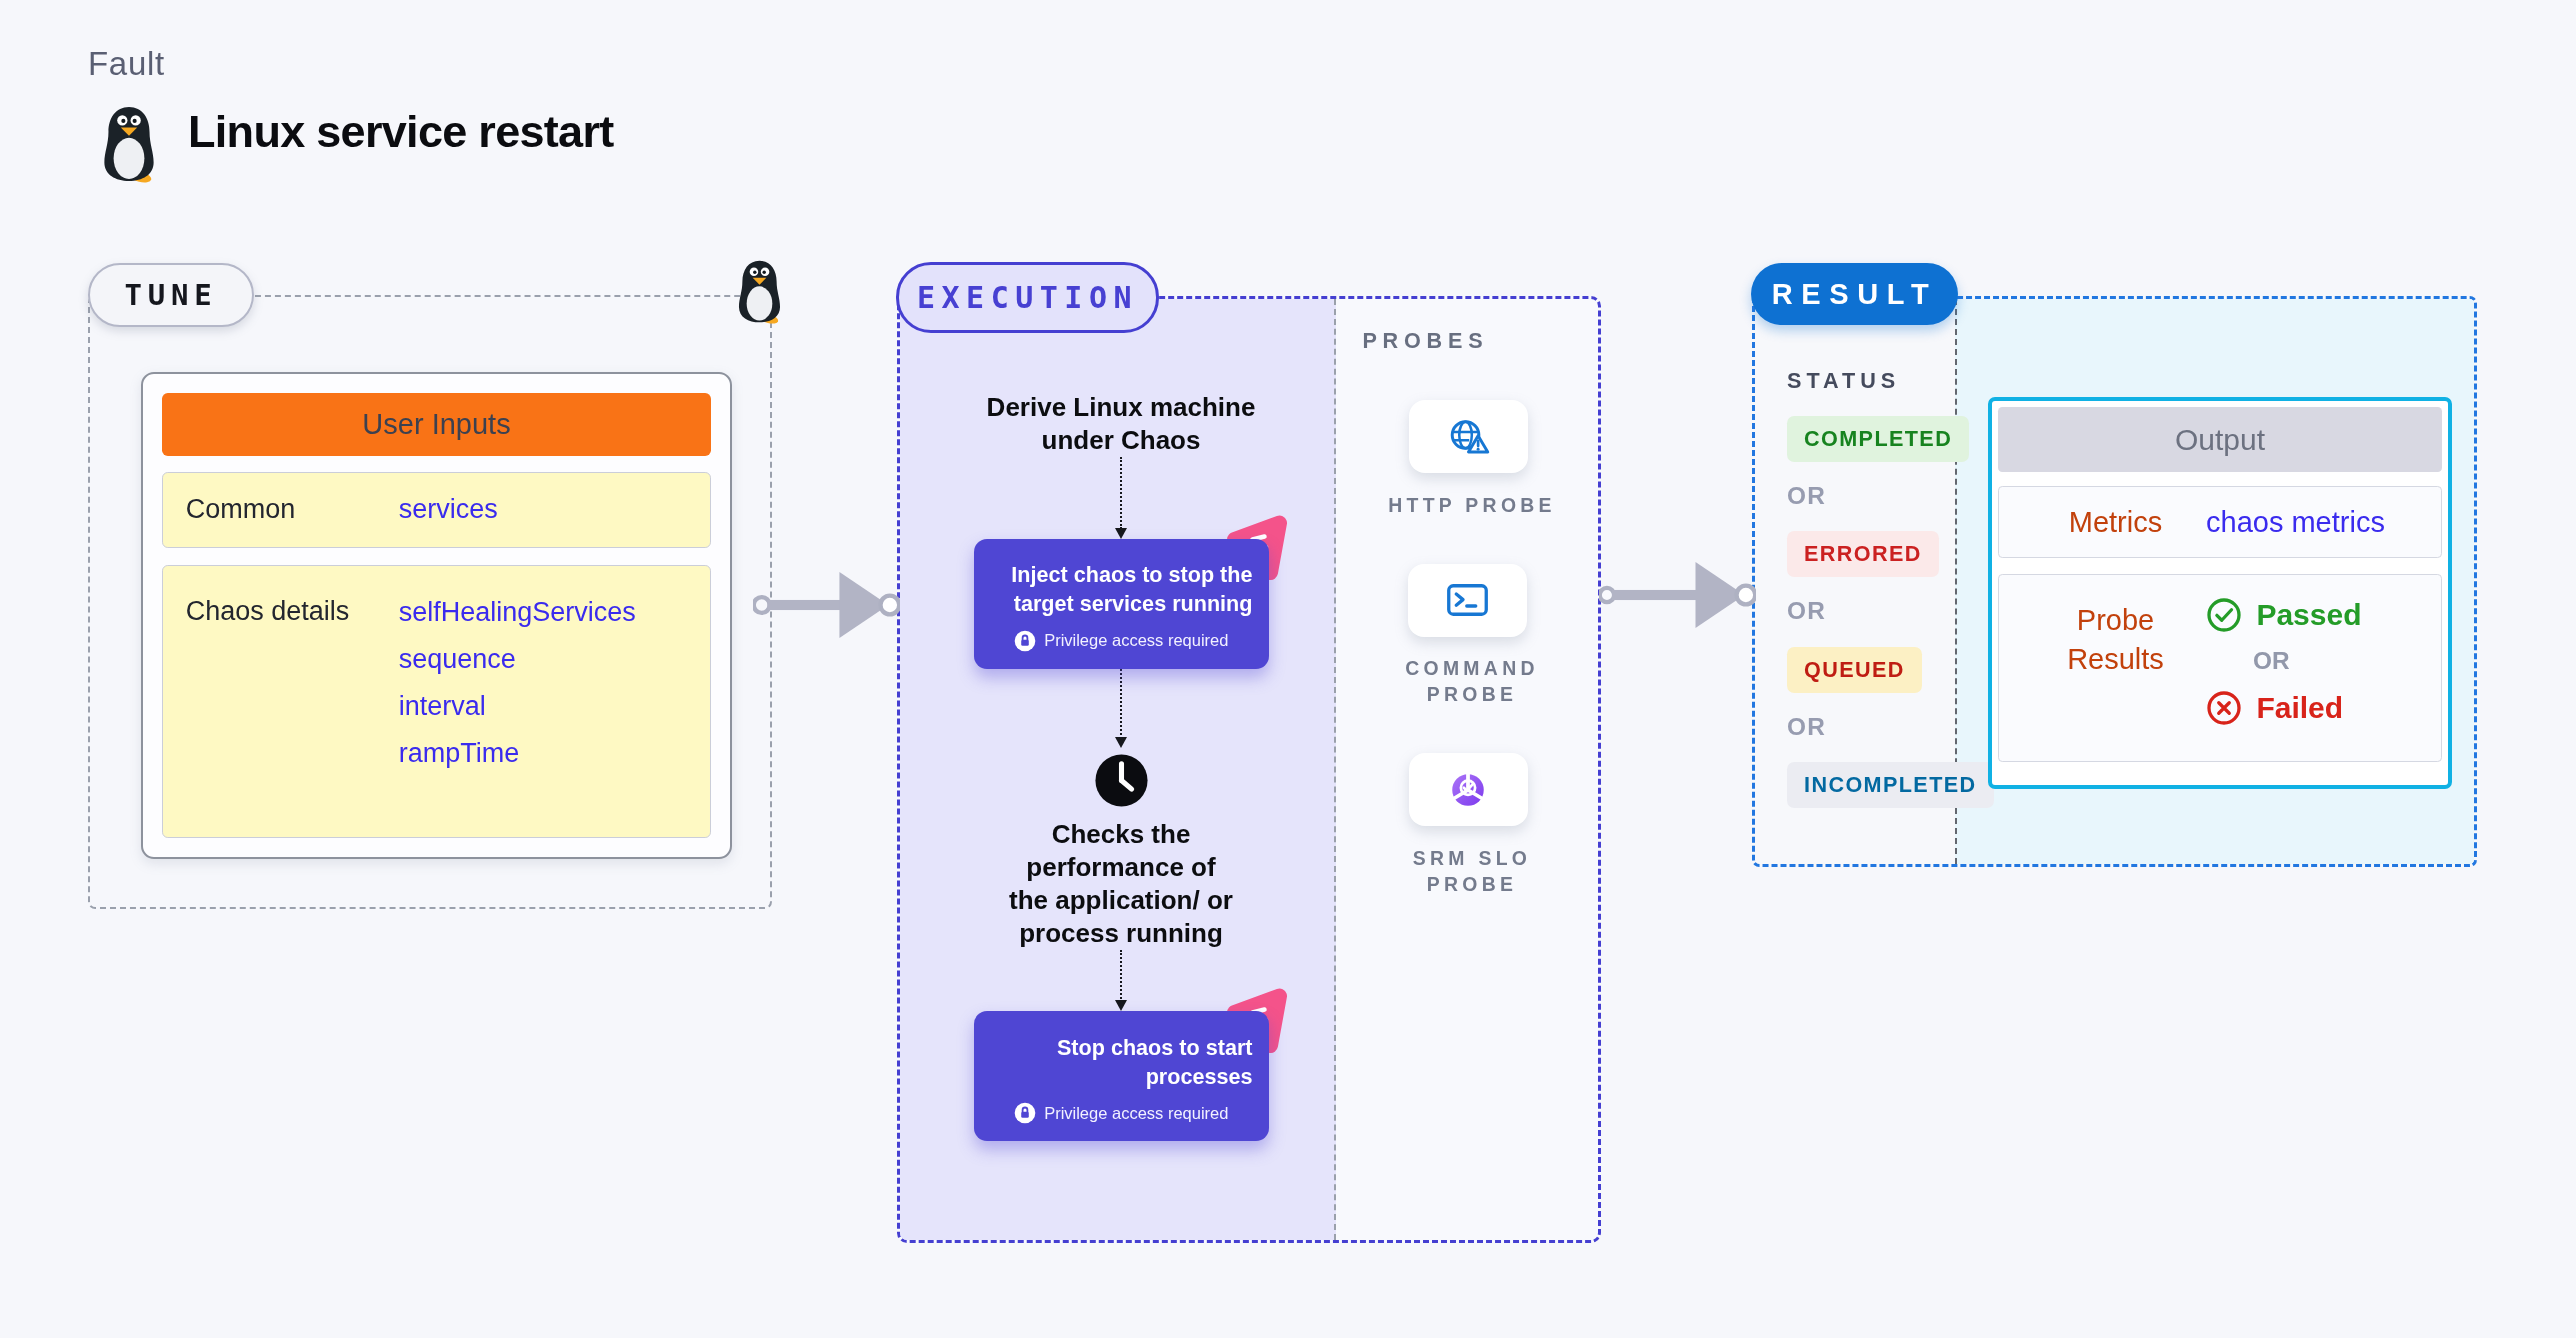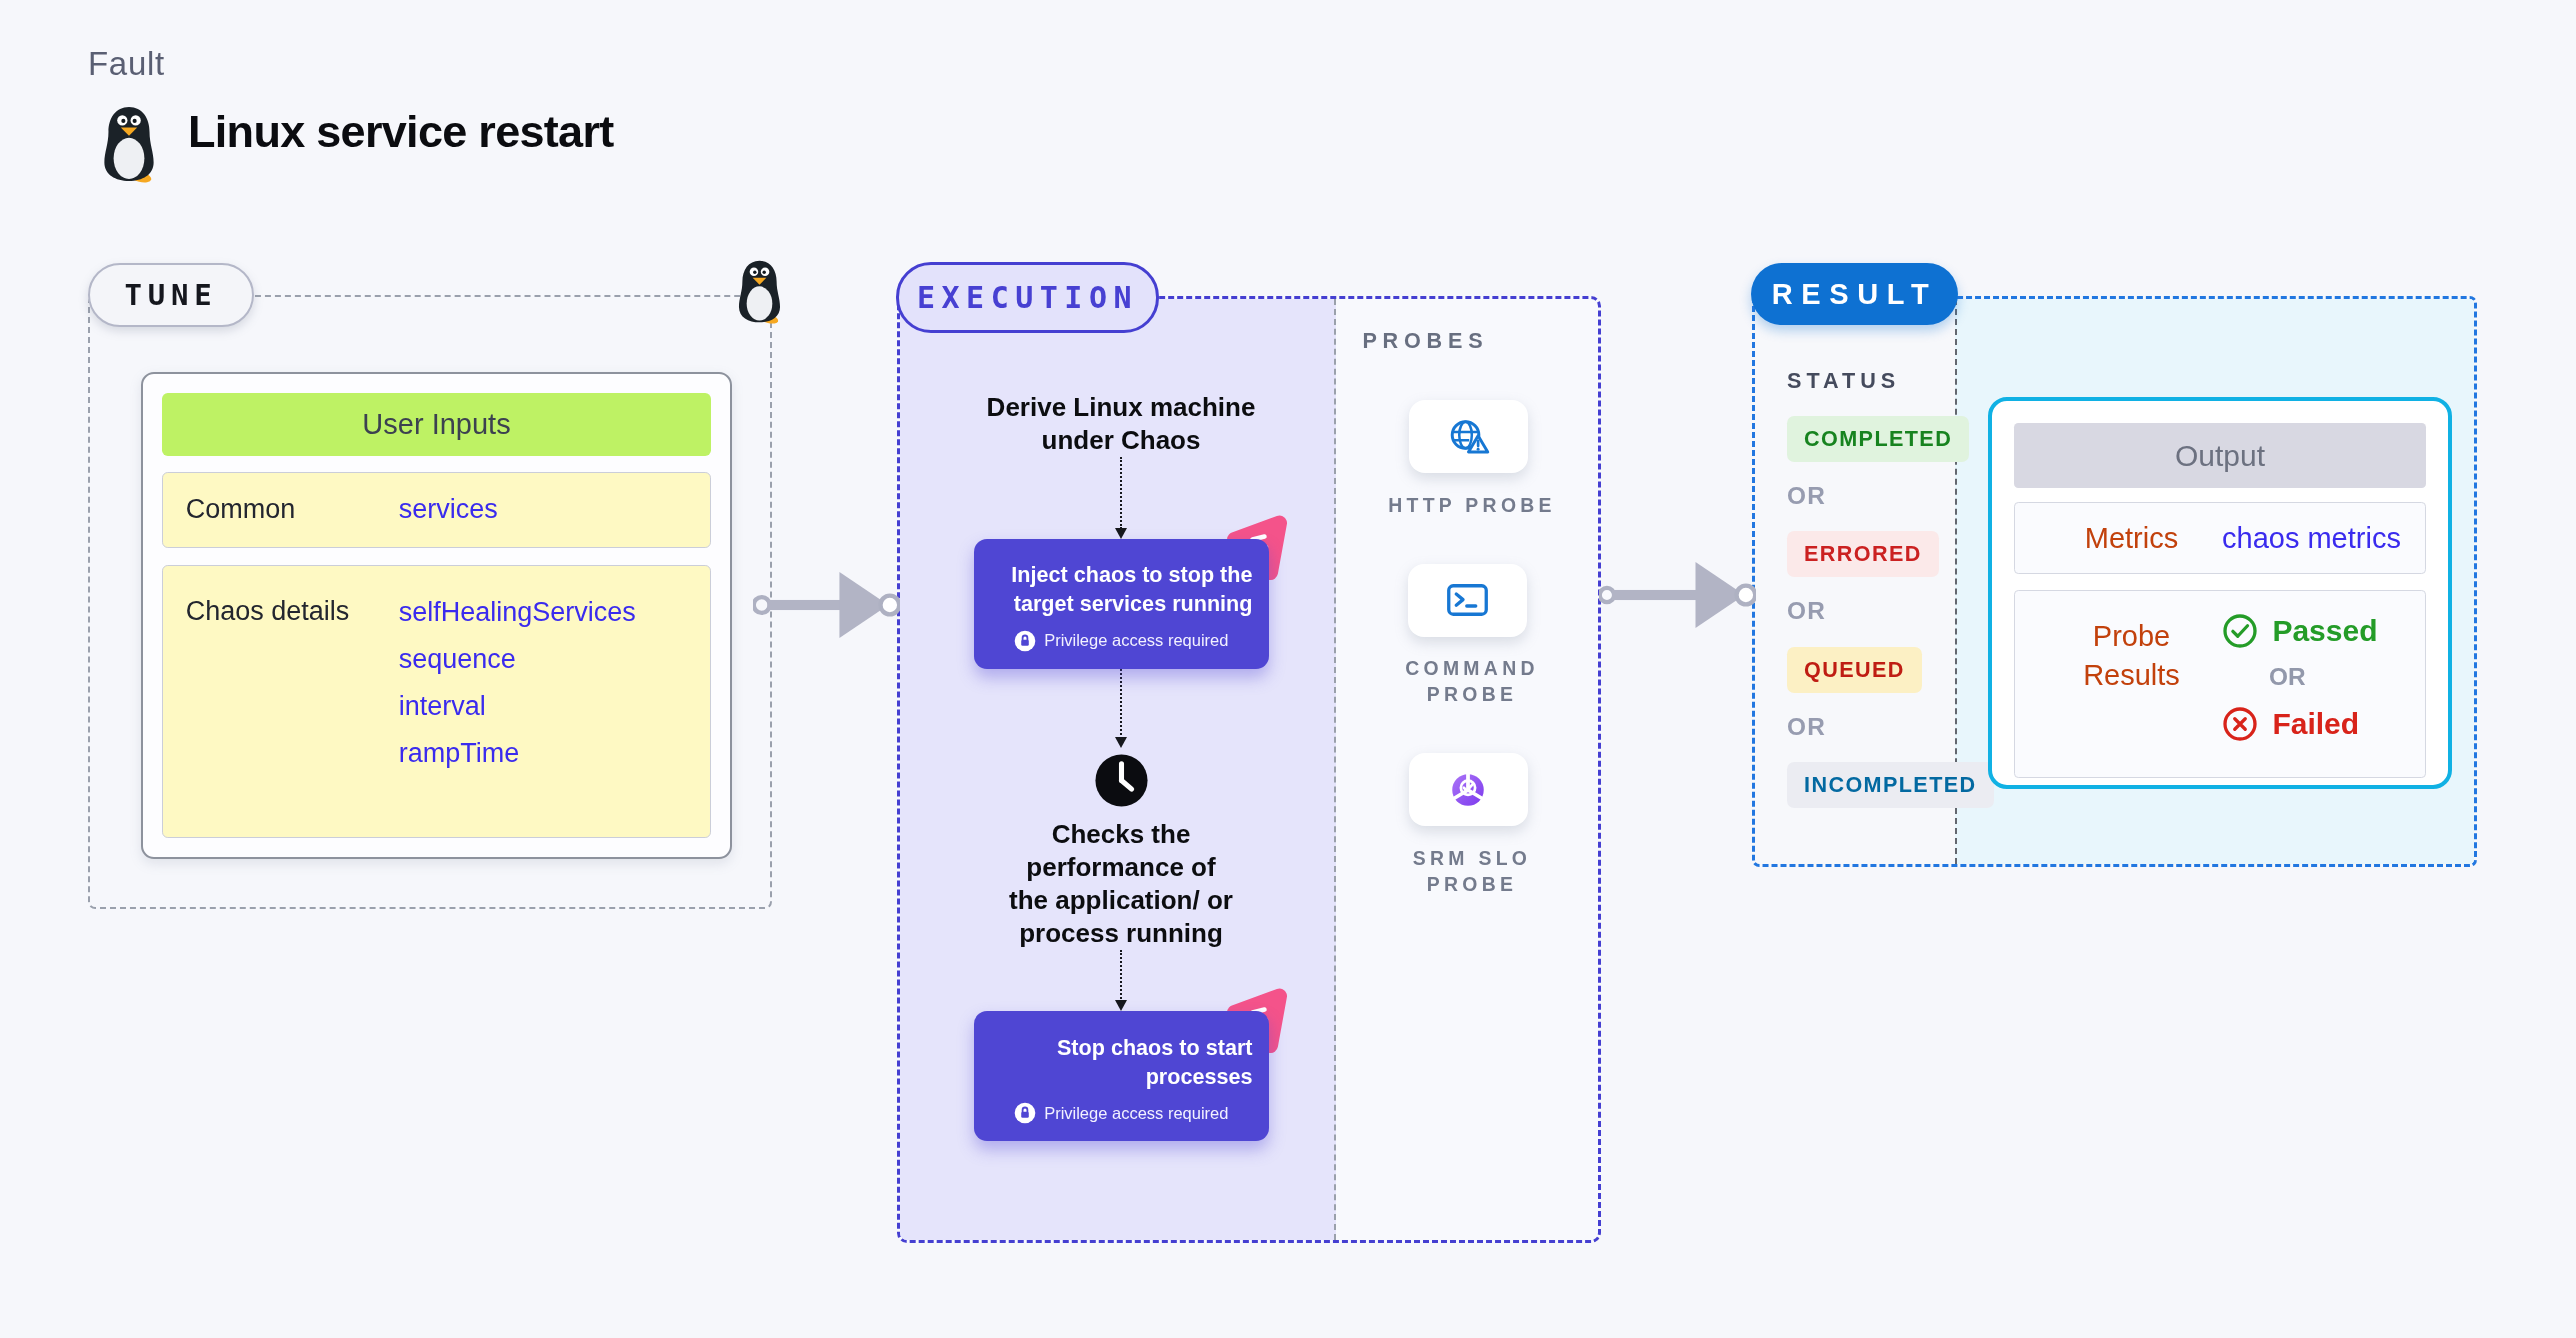--- a/index.html
+++ b/index.html
@@ -25,21 +25,21 @@
     box-shadow:0 4.3px 10px rgba(120,126,150,.25);}
   .pill-exec{left:896px;top:262px;width:257px;height:65px;background:#e3e2fb;border:3.6px solid #453fd1;
     font-family:"DejaVu Sans Mono",monospace;font-weight:bold;font-size:30px;letter-spacing:6.5px;color:#4740d2;}
   .pill-result{left:1751px;top:263px;width:207px;height:62px;background:#0e71d2;
     font-weight:bold;font-size:29px;letter-spacing:8.6px;color:#ffffff;box-shadow:0 5.8px 11.5px rgba(14,113,210,.3);}
 
   
   .tune-box{left:88px;top:295px;width:680px;height:610px;border:2.2px dashed #9aa0ac;border-radius:7.2px;}
   .ui-card{left:141px;top:372px;width:591px;height:487px;background:#fdfdff;border:2.9px solid #8d929d;
     border-radius:13px;box-sizing:border-box;padding:18.7px;box-shadow:0 4.3px 11.5px rgba(130,136,158,.18);}
-  .ui-header{height:63px;background:#bef264;border-radius:5.8px;display:flex;align-items:center;justify-content:center;
+  .ui-header{height:63px;background:#f97316;border-radius:5.8px;display:flex;align-items:center;justify-content:center;
     font-size:29px;color:#3c4150;}
   .ui-row{border:1.4px solid #cbced9;background:#fef9c3;border-radius:5.8px;display:flex;box-sizing:border-box;}
   .ui-row1{margin-top:16px;height:76px;align-items:center;}
   .ui-row2{margin-top:17px;height:273px;}
   .ui-label{width:213px;padding-left:23px;font-size:27px;color:#23262f;flex:none;}
   .ui-row2 .ui-label{padding-top:30px;}
   .param{font-size:27px;color:#3a2bee;}
   .param-stack{display:flex;flex-direction:column;padding-top:23px;}
   .param-stack .param{line-height:47px;}
 
@@ -83,21 +83,21 @@
   .status-col{position:absolute;left:32px;top:69px;display:flex;flex-direction:column;align-items:flex-start;}
   .status-title{font-size:21.6px;font-weight:bold;letter-spacing:5px;color:#454b5d;}
   .status-badge{margin-top:21.6px;padding:10px 17px;border-radius:7.2px;font-size:21.6px;font-weight:bold;letter-spacing:1.4px;}
   .st-completed{background:#e0f3de;color:#17831f;}
   .st-errored{background:#fbe9e9;color:#cb2121;}
   .st-queued{background:#fcf0c4;color:#bf1d13;}
   .st-incompleted{background:#ebecf2;color:#0369a1;}
   .or-sep{margin-top:20px;font-size:24.4px;font-weight:600;color:#979cb0;letter-spacing:1.4px;}
 
   .output-card{position:absolute;left:233px;top:98px;width:464px;height:392px;background:#ffffff;
-    border:4.3px solid #10b1e4;border-radius:19px;box-sizing:border-box;padding:22px;}
+    border:4.3px solid #10b1e4;border-radius:7px;box-sizing:border-box;padding:6px;}
   .output-header{height:65px;background:#d8d8e2;border-radius:4.3px;display:flex;align-items:center;justify-content:center;
     font-size:30px;color:#6c7180;}
   .out-row{border:1.4px solid #d5d8e2;background:#fafbfe;border-radius:4.3px;box-sizing:border-box;display:flex;}
   .out-metrics{margin-top:14.4px;height:72px;align-items:center;}
   .out-results{margin-top:16px;height:188px;}
   .out-label{width:181px;flex:none;padding-left:26px;font-size:29px;line-height:39px;color:#c2410c;text-align:center;}
   .out-results .out-label{padding-top:26px;}
   .metrics-value{font-size:29px;color:#3a2bee;}
   .pr-col{padding-top:21.6px;display:flex;flex-direction:column;}
   .pr-row{display:flex;align-items:center;gap:14.4px;}

